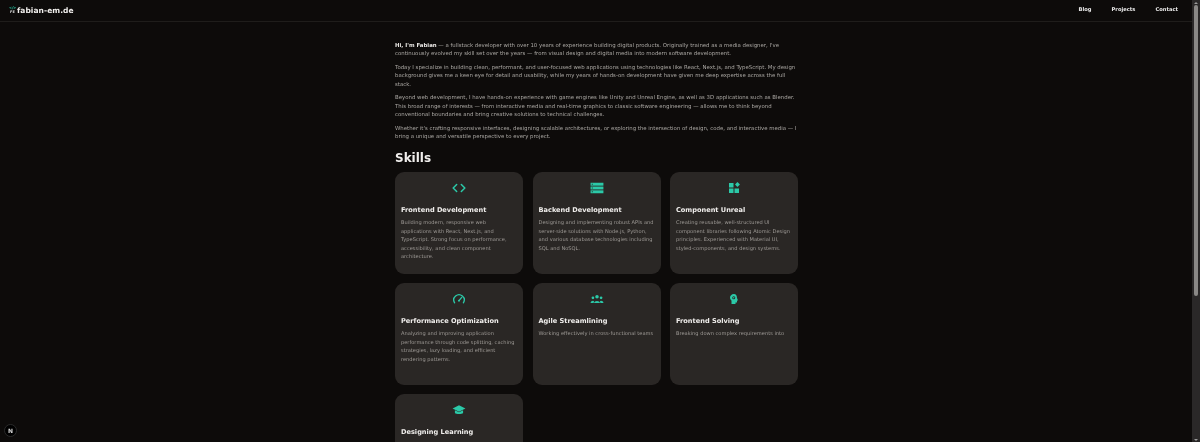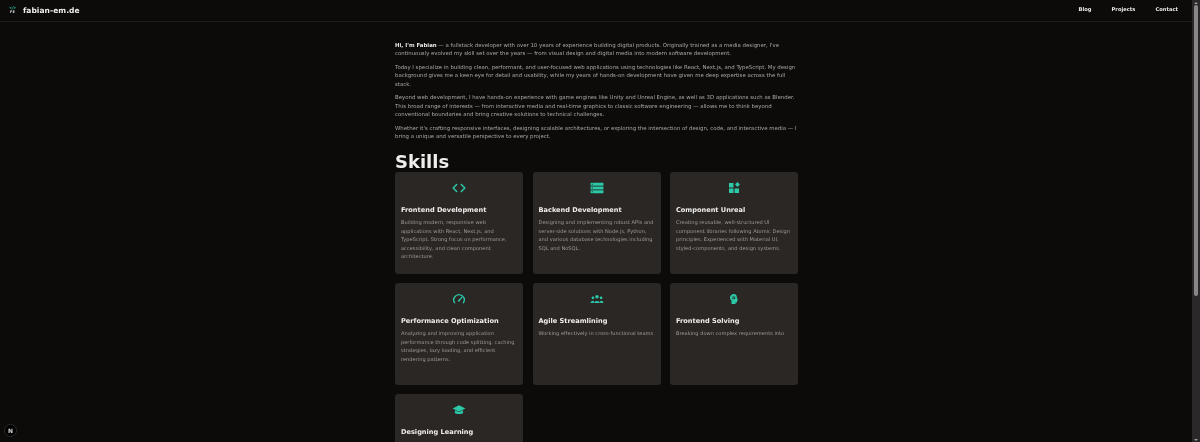--- a/index.html
+++ b/index.html
@@ -26,21 +26,20 @@
     height: 21px;
     border-bottom: 1px solid #1f1d1b;
     display: flex;
     align-items: center;
   }
   .logo {
     position: absolute;
     left: 8px; top: 4px;
     display: flex;
     align-items: center;
-    gap: 6px;
     text-decoration: none;
   }
   .logo-mark {
     width: 9px;
     height: 12px;
     display: flex;
     flex-direction: column;
     align-items: center;
     justify-content: center;
     line-height: 1;
@@ -93,38 +92,38 @@
     color: #a9a6a2;
   }
   .intro p { margin: 0 0 5.2px 0; }
   .intro strong { color: #e8e6e3; font-weight: bold; }
 
   .skills-title {
     position: absolute;
     left: 395px;
     top: 151px;
     margin: 0;
-    font-size: 18px;
+    font-size: 12px;
     font-weight: bold;
     color: #f0eeec;
   }
 
   .grid {
     position: absolute;
     left: 395px;
     top: 172px;
     width: 403px;
     display: grid;
     grid-template-columns: 128px 128px 128px;
     column-gap: 9.5px;
     row-gap: 9px;
   }
   .card {
     background: #2a2725;
-    border-radius: 3px;
+    border-radius: 9px;
     height: 102px;
     position: relative;
     box-sizing: border-box;
     padding: 0 16px;
     cursor: pointer;
   }
   .card .icon {
     position: absolute;
     top: 10px;
     left: 50%;

